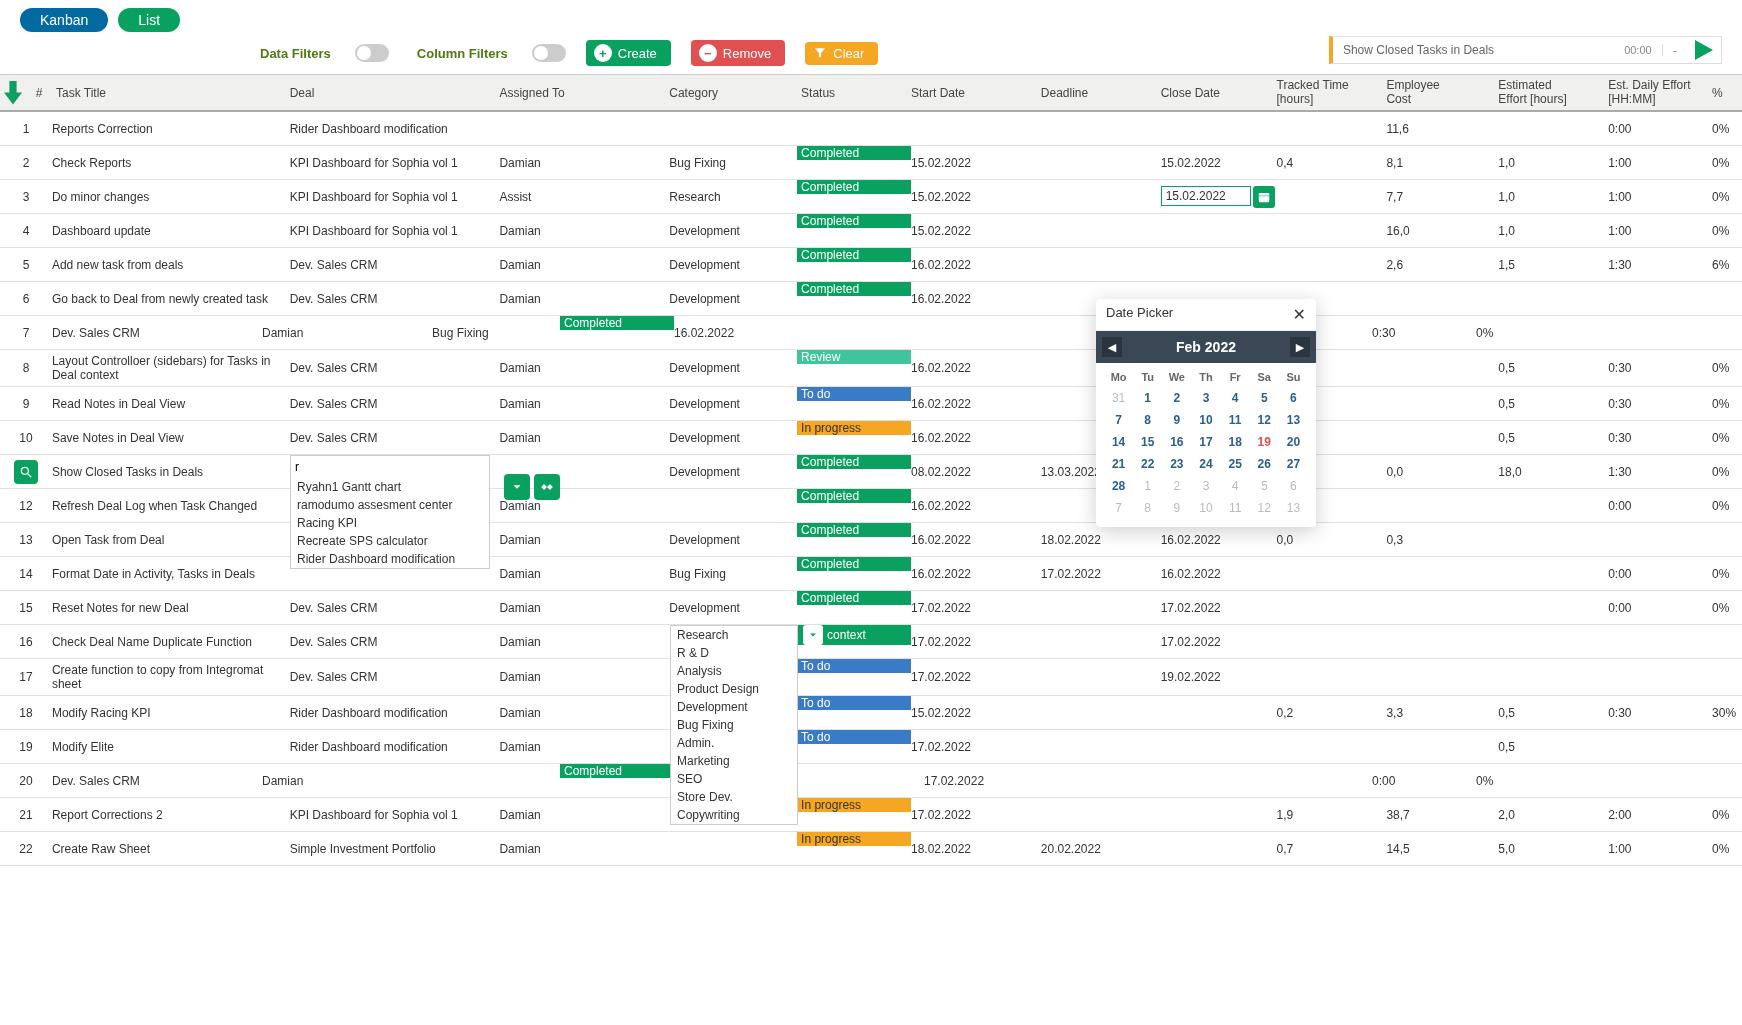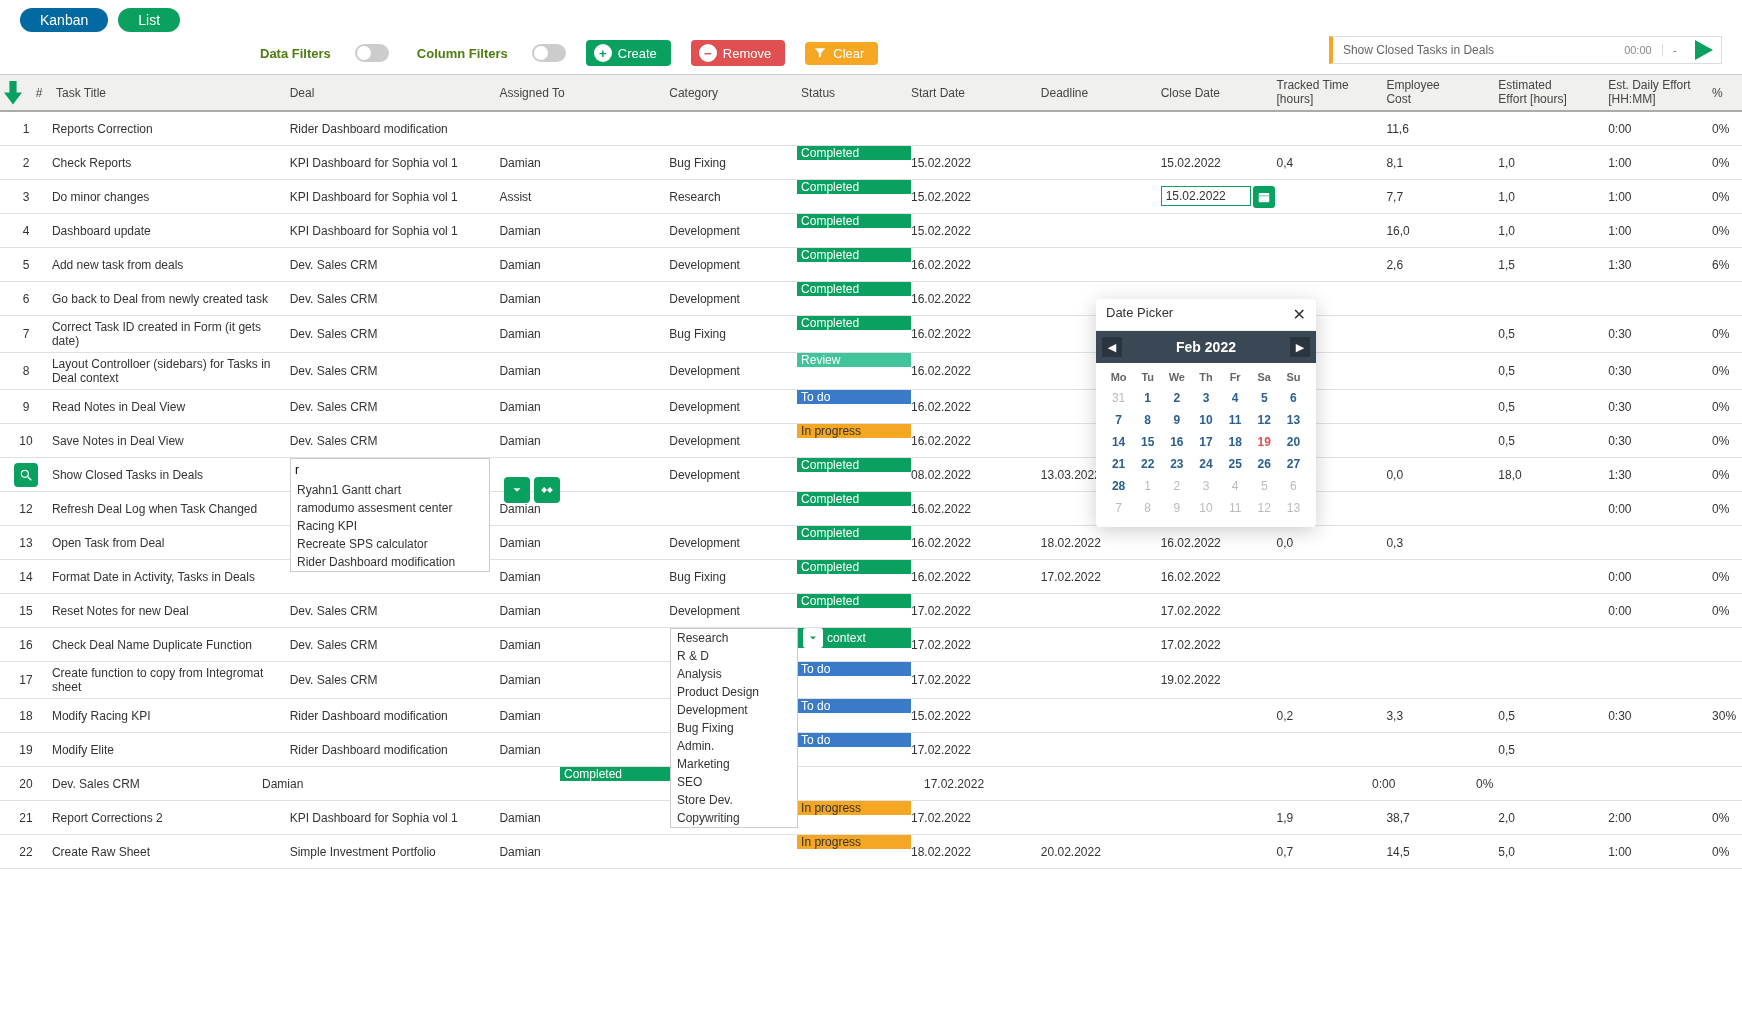--- a/index.html
+++ b/index.html
@@ -270,21 +270,20 @@
           <div class="col-tracked"></div>
           <div class="col-employee"></div>
           <div class="col-estimated"></div>
           <div class="col-daily"></div>
           <div class="col-pct"></div>
         </div>
       </div>
       <div class="row-wrap">
         <div class="row">
           <div class="col-hash">7</div>
-          <div class="col-title">Correct Task ID created in Form (it gets date)</div>
           <div class="col-deal">Dev. Sales CRM</div>
           <div class="col-assigned">Damian</div>
           <div class="col-category">Bug Fixing</div>
           <div class="col-status cell-status st-completed">Completed</div>
           <div class="col-start">16.02.2022</div>
           <div class="col-deadline"></div>
           <div class="col-close"></div>
           <div class="col-tracked"></div>
           <div class="col-employee"></div>
           <div class="col-estimated">0,5</div>

